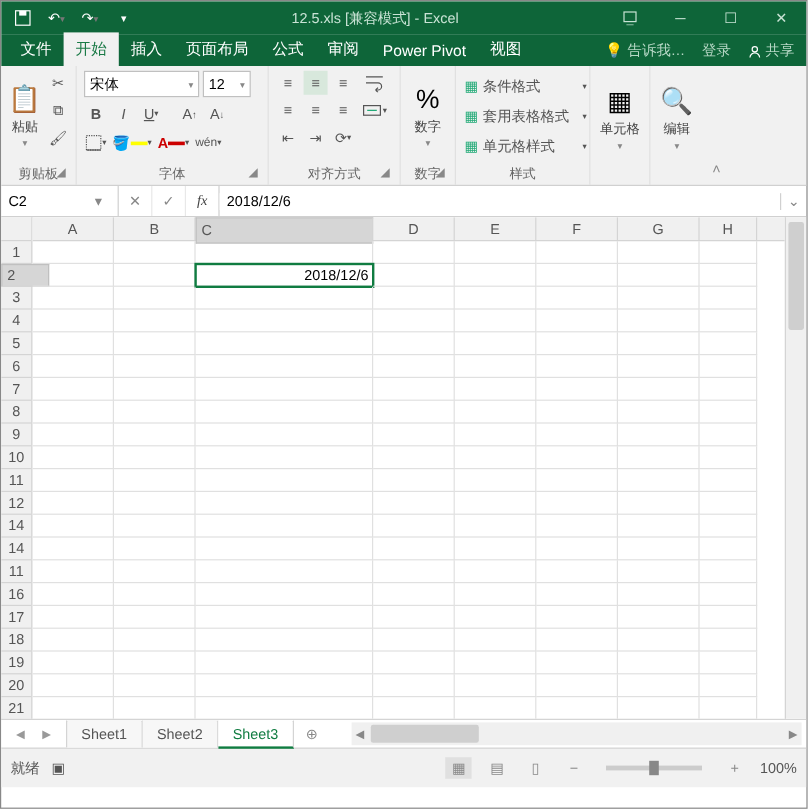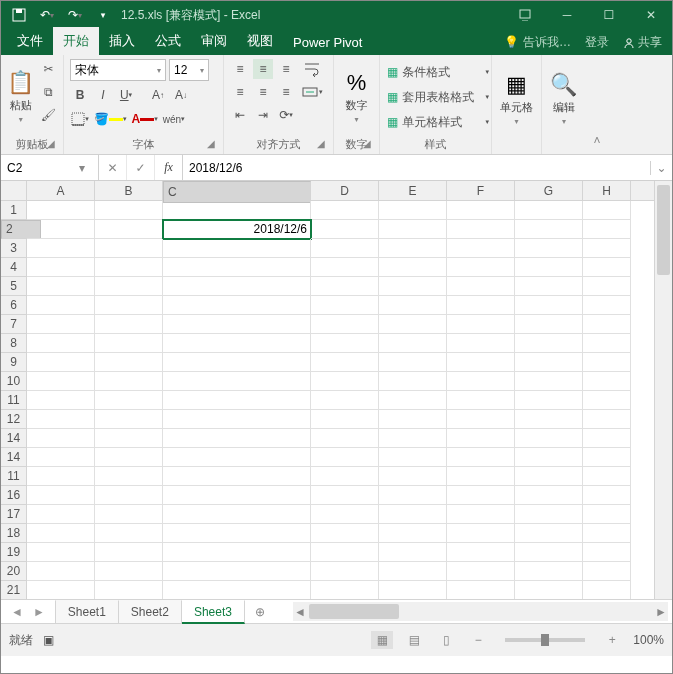--- a/index.html
+++ b/index.html
@@ -1,20 +1,20 @@
 <!DOCTYPE html>
 <html><head>
 <meta charset="utf-8">
 <style>
 * { margin:0; padding:0; box-sizing:border-box; font-family:"Microsoft YaHei","SimSun",sans-serif; font-size:12px; }
 body { background:#fff; width:673px; height:674px; overflow:hidden; border:1px solid #888; }
 .titlebar { height:28px; background:#0e6539; display:flex; align-items:center; color:#fff; }
 .titlebar .qat { display:flex; gap:4px; padding:0 6px; align-items:center;}
 .titlebar .qbtn { width:24px; height:24px; display:flex; align-items:center; justify-content:center; color:#fff; cursor:pointer;}
-.titlebar .title { flex:1; color:#c9e3d5; font-size:12px;}
+.titlebar .title { flex:1; text-align:center; color:#c9e3d5; font-size:12px;}
 .titlebar .wins { display:flex; }
 .titlebar .wbtn { width:42px; height:28px; display:flex; align-items:center; justify-content:center; color:#c9e3d5;}
 .tabs { height:26px; background:#0e6539; display:flex; align-items:flex-end; padding-left:6px; color:#fff;}
 .tab { padding:5px 10px; color:#fff; cursor:pointer; font-size:13px;}
 .tab.active { background:#f1f1f1; color:#1a7a46; }
 .tabR { margin-left:auto; display:flex; align-items:center; gap:6px; padding-right:6px; color:#b7d8c6;}
 .tabR .titem{padding:4px 4px; cursor:pointer;}
 .share{display:flex;align-items:center;gap:3px;}
 .ribbon { background:#f1f1f1; border-bottom:1px solid #d0d0d0; display:flex; height:100px; }
 .group { border-right:1px solid #e0e0e0; padding:4px 6px 2px 6px; display:flex; flex-direction:column; position:relative;}
@@ -98,24 +98,25 @@
     <span class="wbtn">─</span>
     <span class="wbtn">☐</span>
     <span class="wbtn">✕</span>
   </div>
 </div>
 
 <div class="tabs" id="tabsRow">
   <span class="tab">文件</span>
     <span class="tab active">开始</span>
     <span class="tab">插入</span>
+    <span class="tab">页面布局</span>
     <span class="tab">公式</span>
     <span class="tab">审阅</span>
+    <span class="tab">Power Pivot</span>
     <span class="tab">视图</span>
-    <span class="tab">Power Pivot</span>
     <div class="tabR">
     <span class="titem">💡 <span>告诉我…</span></span>
     <span class="titem">登录</span>
     <span class="titem share">
         <svg width="12" height="12">
           <circle cx="6" cy="4" r="2.2" fill="none" stroke="#fff"></circle>
           <path d="M2 11c0-2.2 1.8-4 4-4s4 1.8 4 4" fill="none" stroke="#fff"></path>
         </svg>
         <span>共享</span>
       </span>

